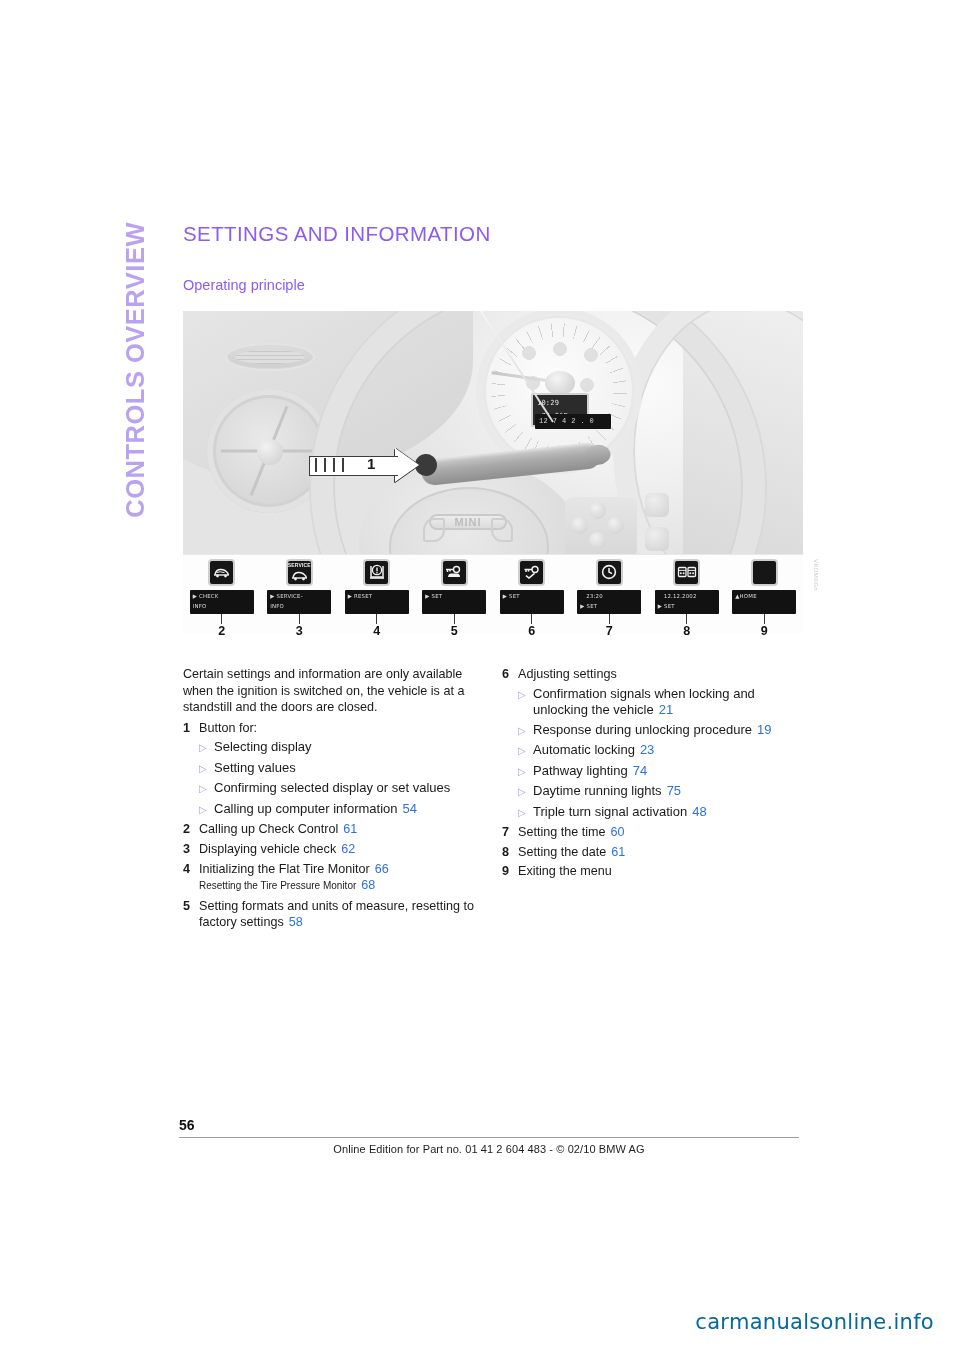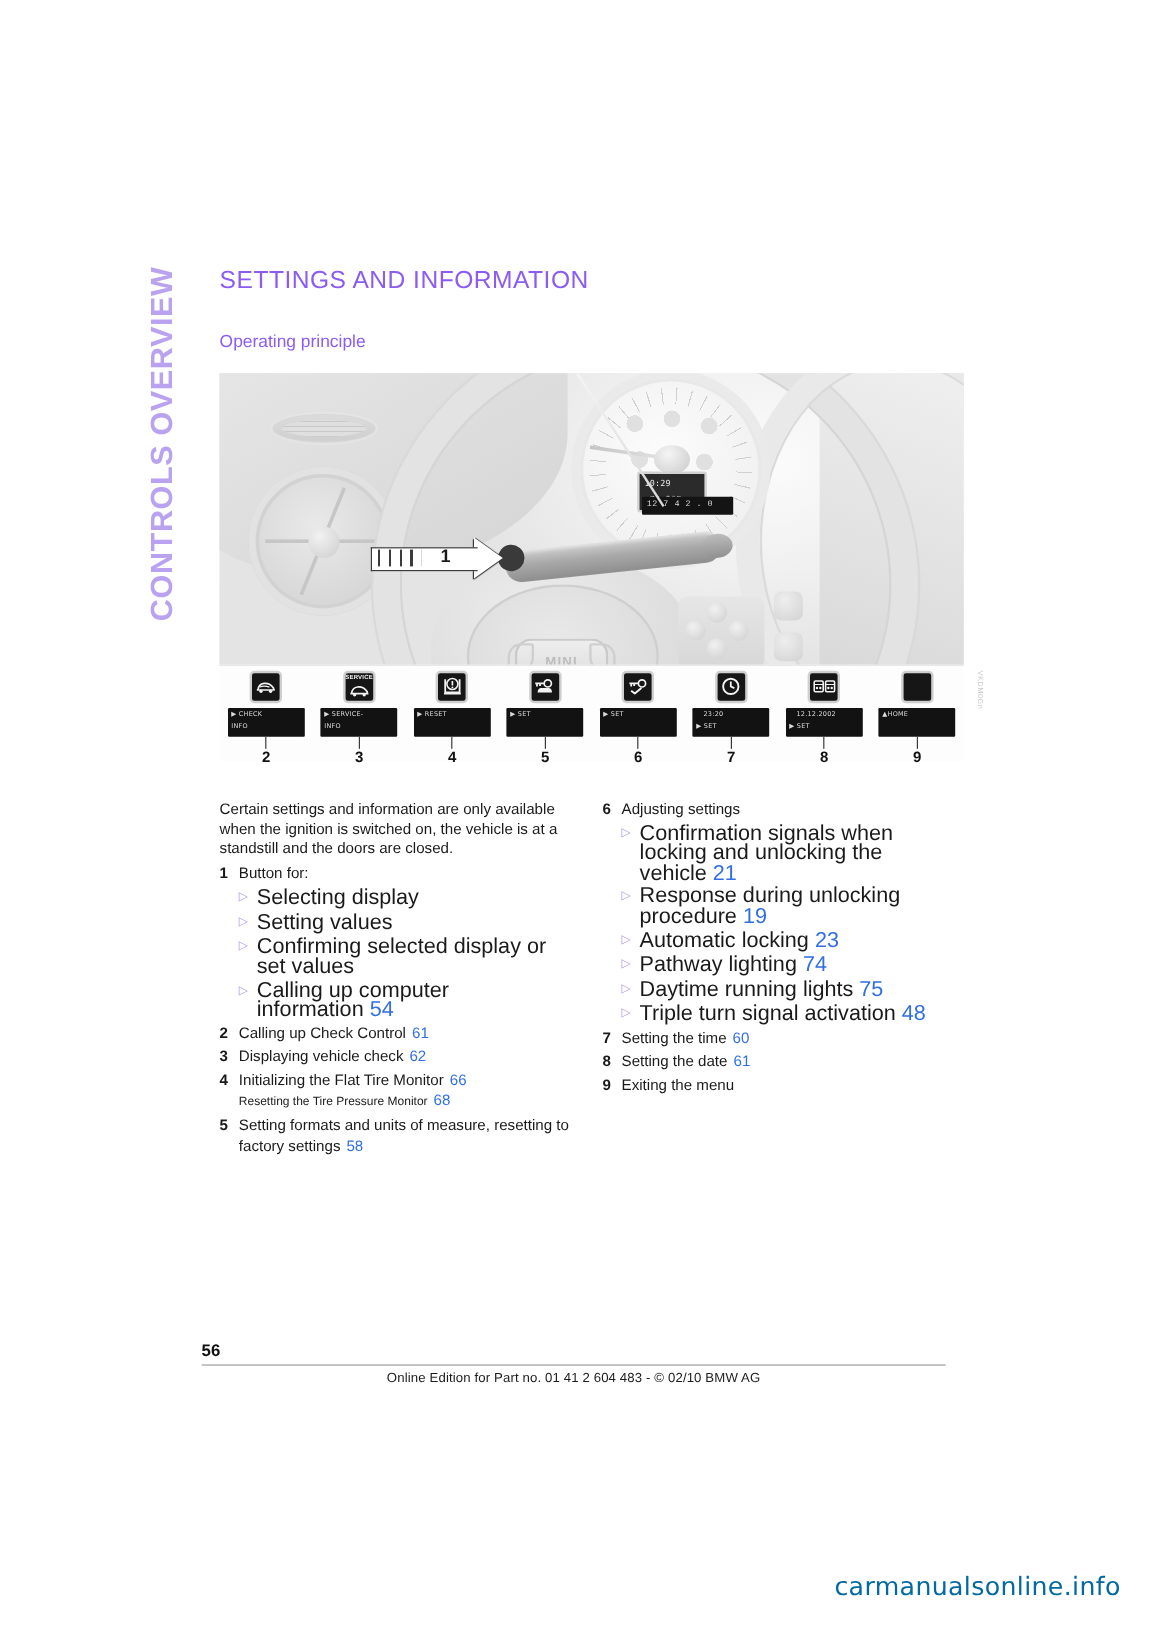--- a/index.html
+++ b/index.html
@@ -154,22 +154,22 @@
   .photo .wheel-hub-inner {
     position: absolute;
     left: 206px; top: 176px;
     width: 160px; height: 120px;
     border-radius: 50%;
     background: radial-gradient(ellipse at 45% 40%, #e9e9e9, #d8d8d8);
     box-shadow: inset 0 0 0 2px #cfcfcf;
   }
   .photo .mini-badge {
     position: absolute;
-    left: 246px; top: 221px;
-    width: 78px; height: 41px;
+    left: 246px; top: 203px;
+    width: 78px; height: 16px;
     border-radius: 14px;
     background: linear-gradient(180deg, #efefef, #d9d9d9);
     box-shadow: inset 0 0 0 2px #cacaca;
     display: flex;
     align-items: center;
     justify-content: center;
     font-size: 11px;
     font-weight: 700;
     letter-spacing: 1px;
     color: #bdbdbd;
@@ -504,37 +504,37 @@
   }
   .bullet-item .tri {
     width: 15px;
     flex: 0 0 15px;
     color: #b39ae8;
     font-size: 10px;
     line-height: 17.5px;
   }
   .bullet-item .txt {
     flex: 1;
-    font-size: 18px;
+    font-size: 13px;
     line-height: 16.6px;
   }
   .pg {
     color: #2f6fe0;
     margin-left: 5px;
     white-space: nowrap;
   }
   .subline {
     font-size: 10px;
     line-height: 16.6px;
   }
 
   
   .footer {
     position: absolute;
-    left: 168px;
+    left: 179px;
     top: 1118px;
     width: 620px;
   }
   .footer .pagenum {
     font-size: 14px;
     font-weight: 700;
     color: #111;
     line-height: 1;
   }
   .footer .rule {

